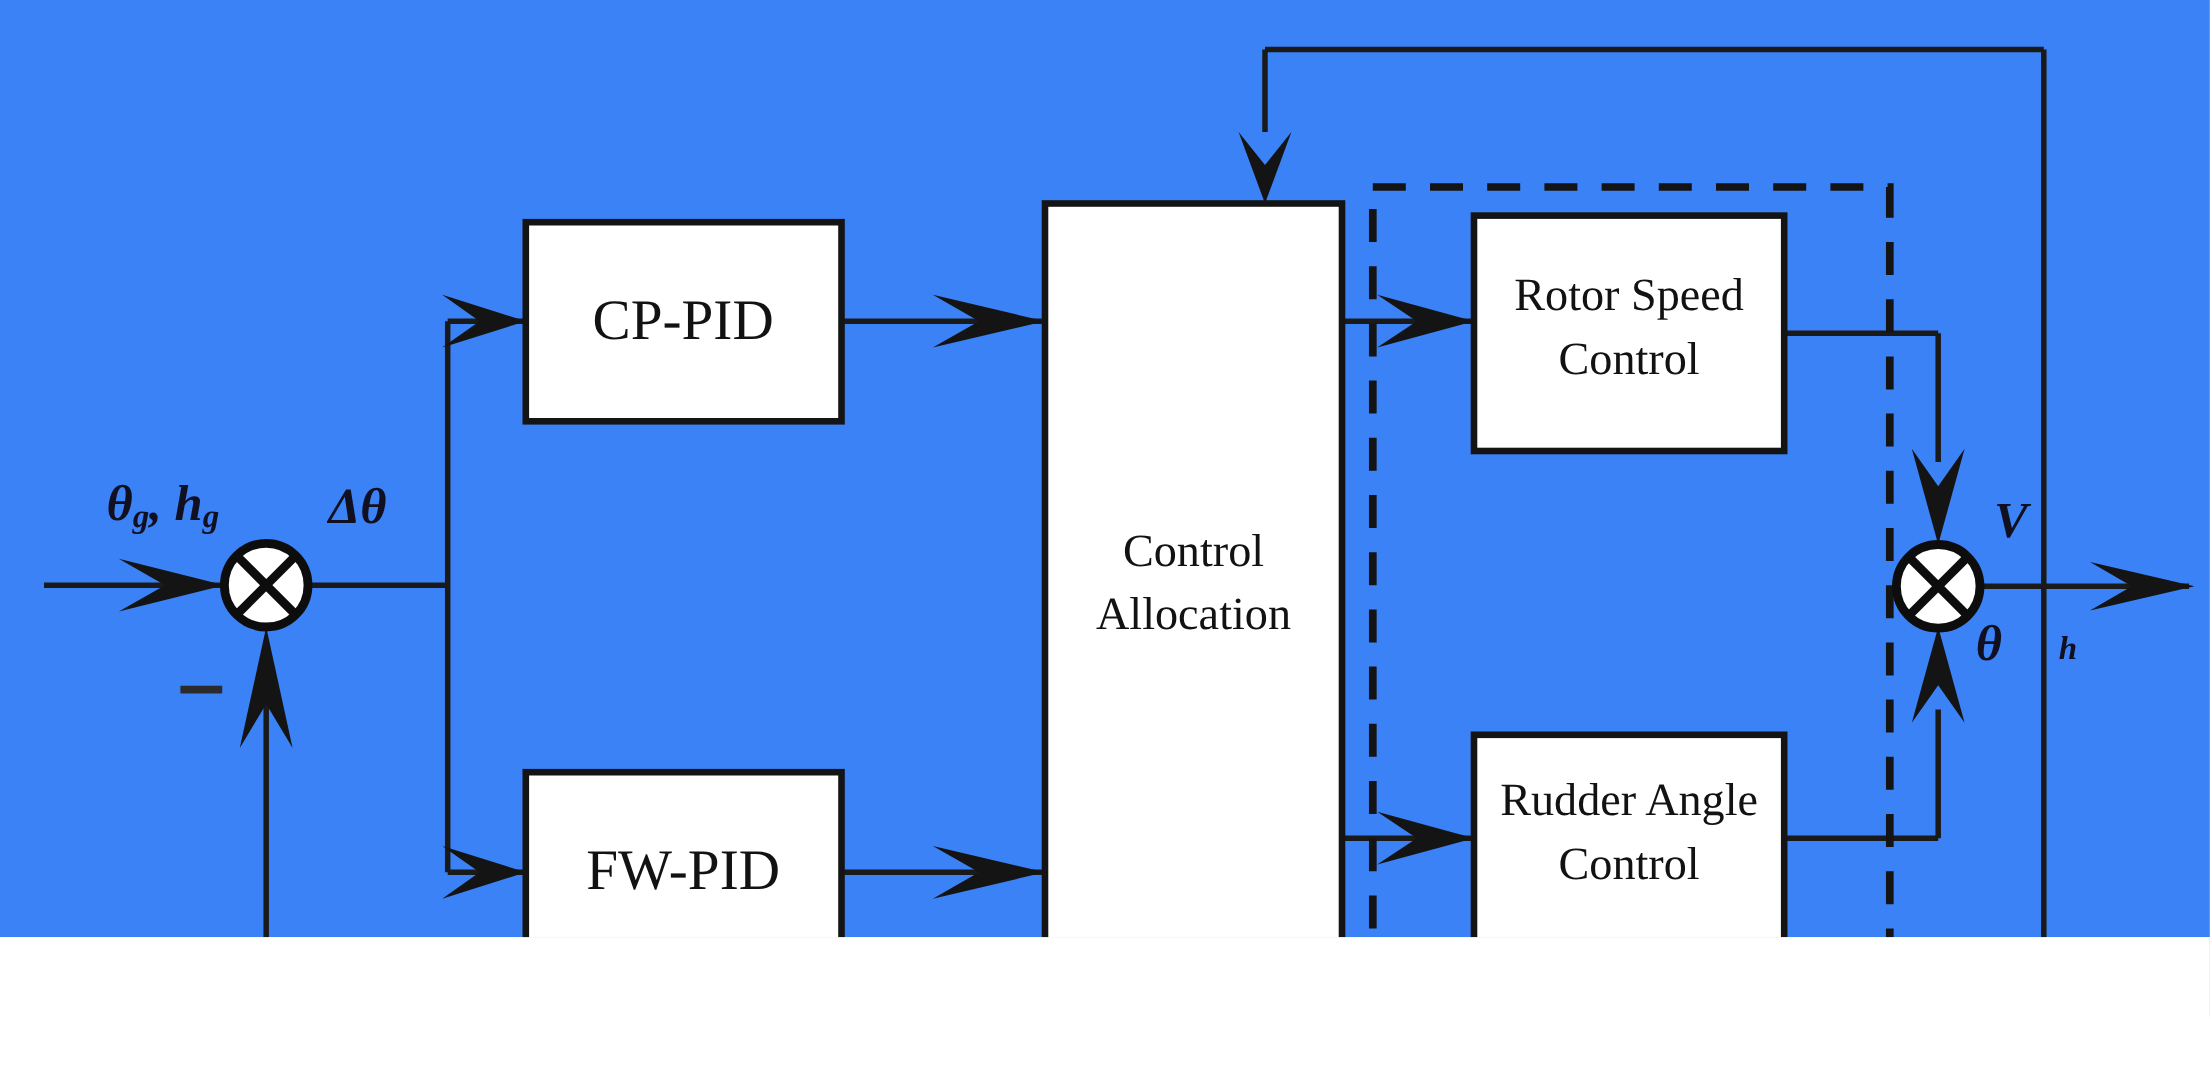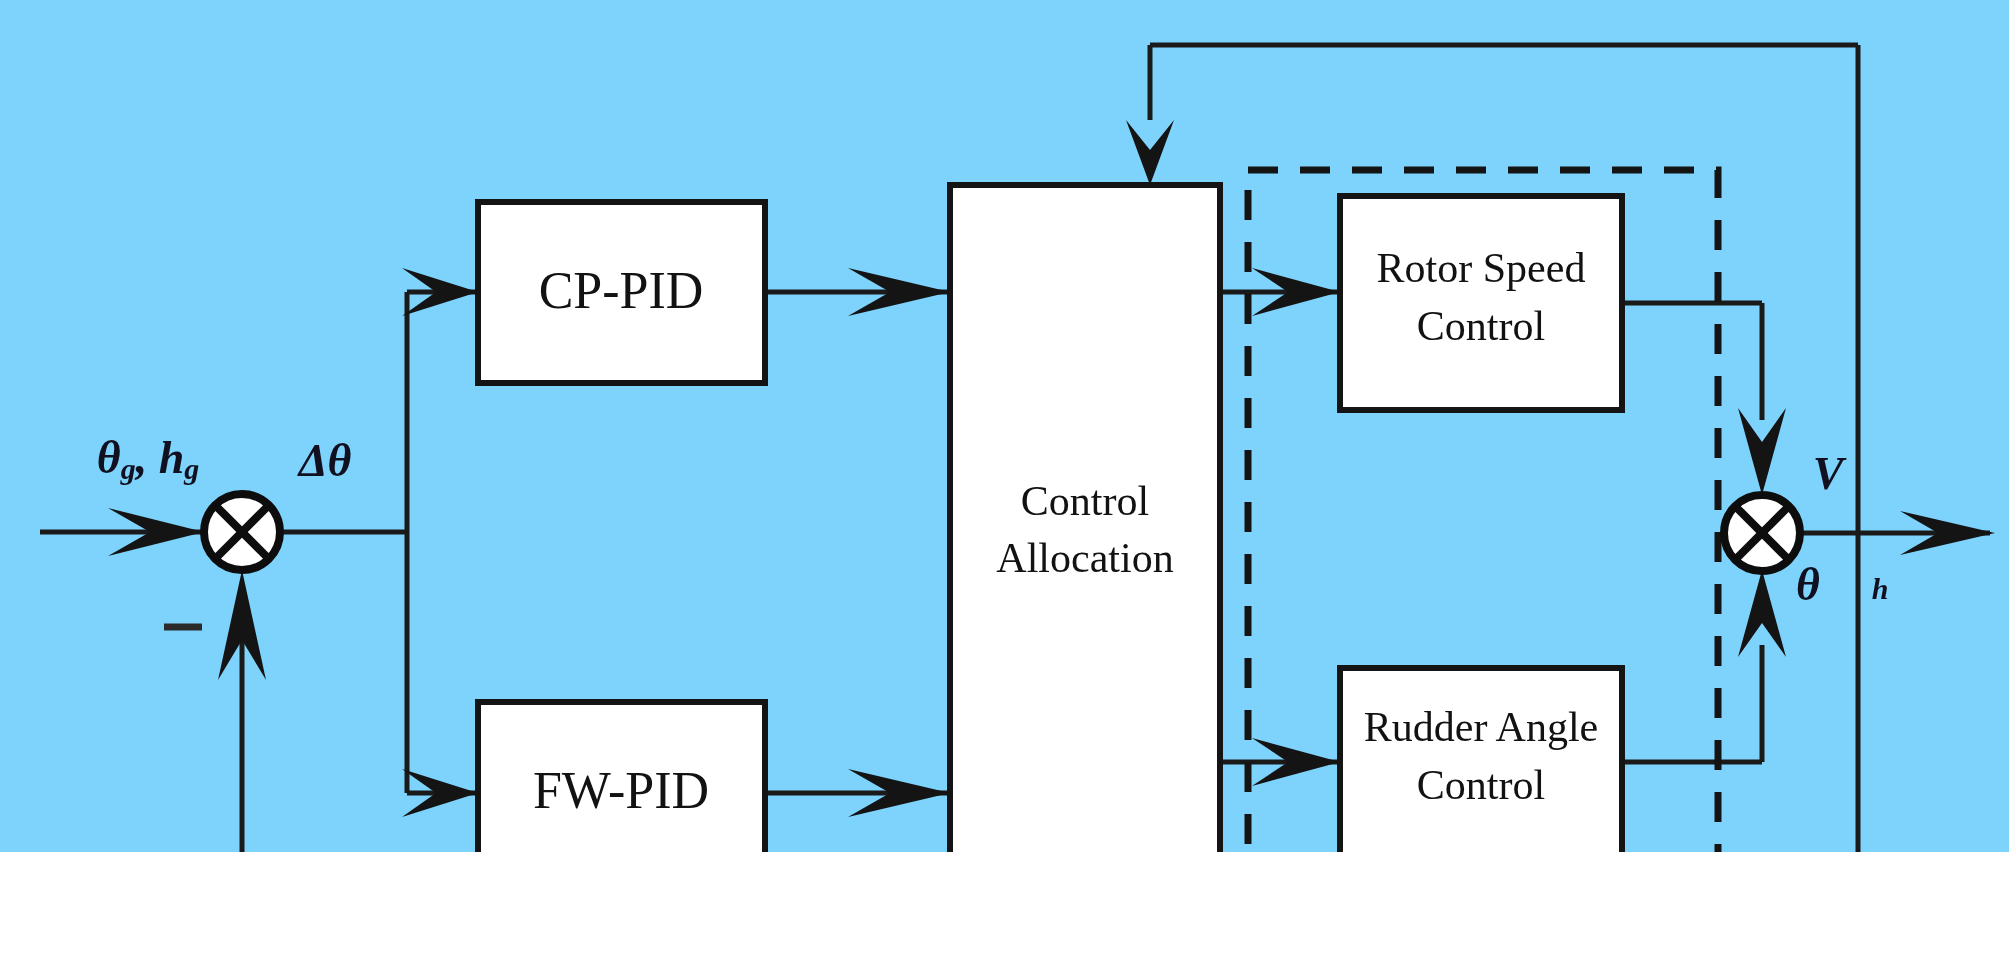--- a/index.html
+++ b/index.html
@@ -8,21 +8,21 @@
     padding: 0;
     background: #ffffff;
   }
   body {
     font-family: "Liberation Serif", "DejaVu Serif", serif;
   }
   #diagram-root {
     position: relative;
     width: 2009px;
     height: 852px;
-    background: #7dd3fc;
+    background: #3b82f6;
     overflow: hidden;
   }
   #diagram-svg {
     position: absolute;
     left: 0;
     top: 0;
     width: 2009px;
     height: 968px;
   }
   .blk-label {

